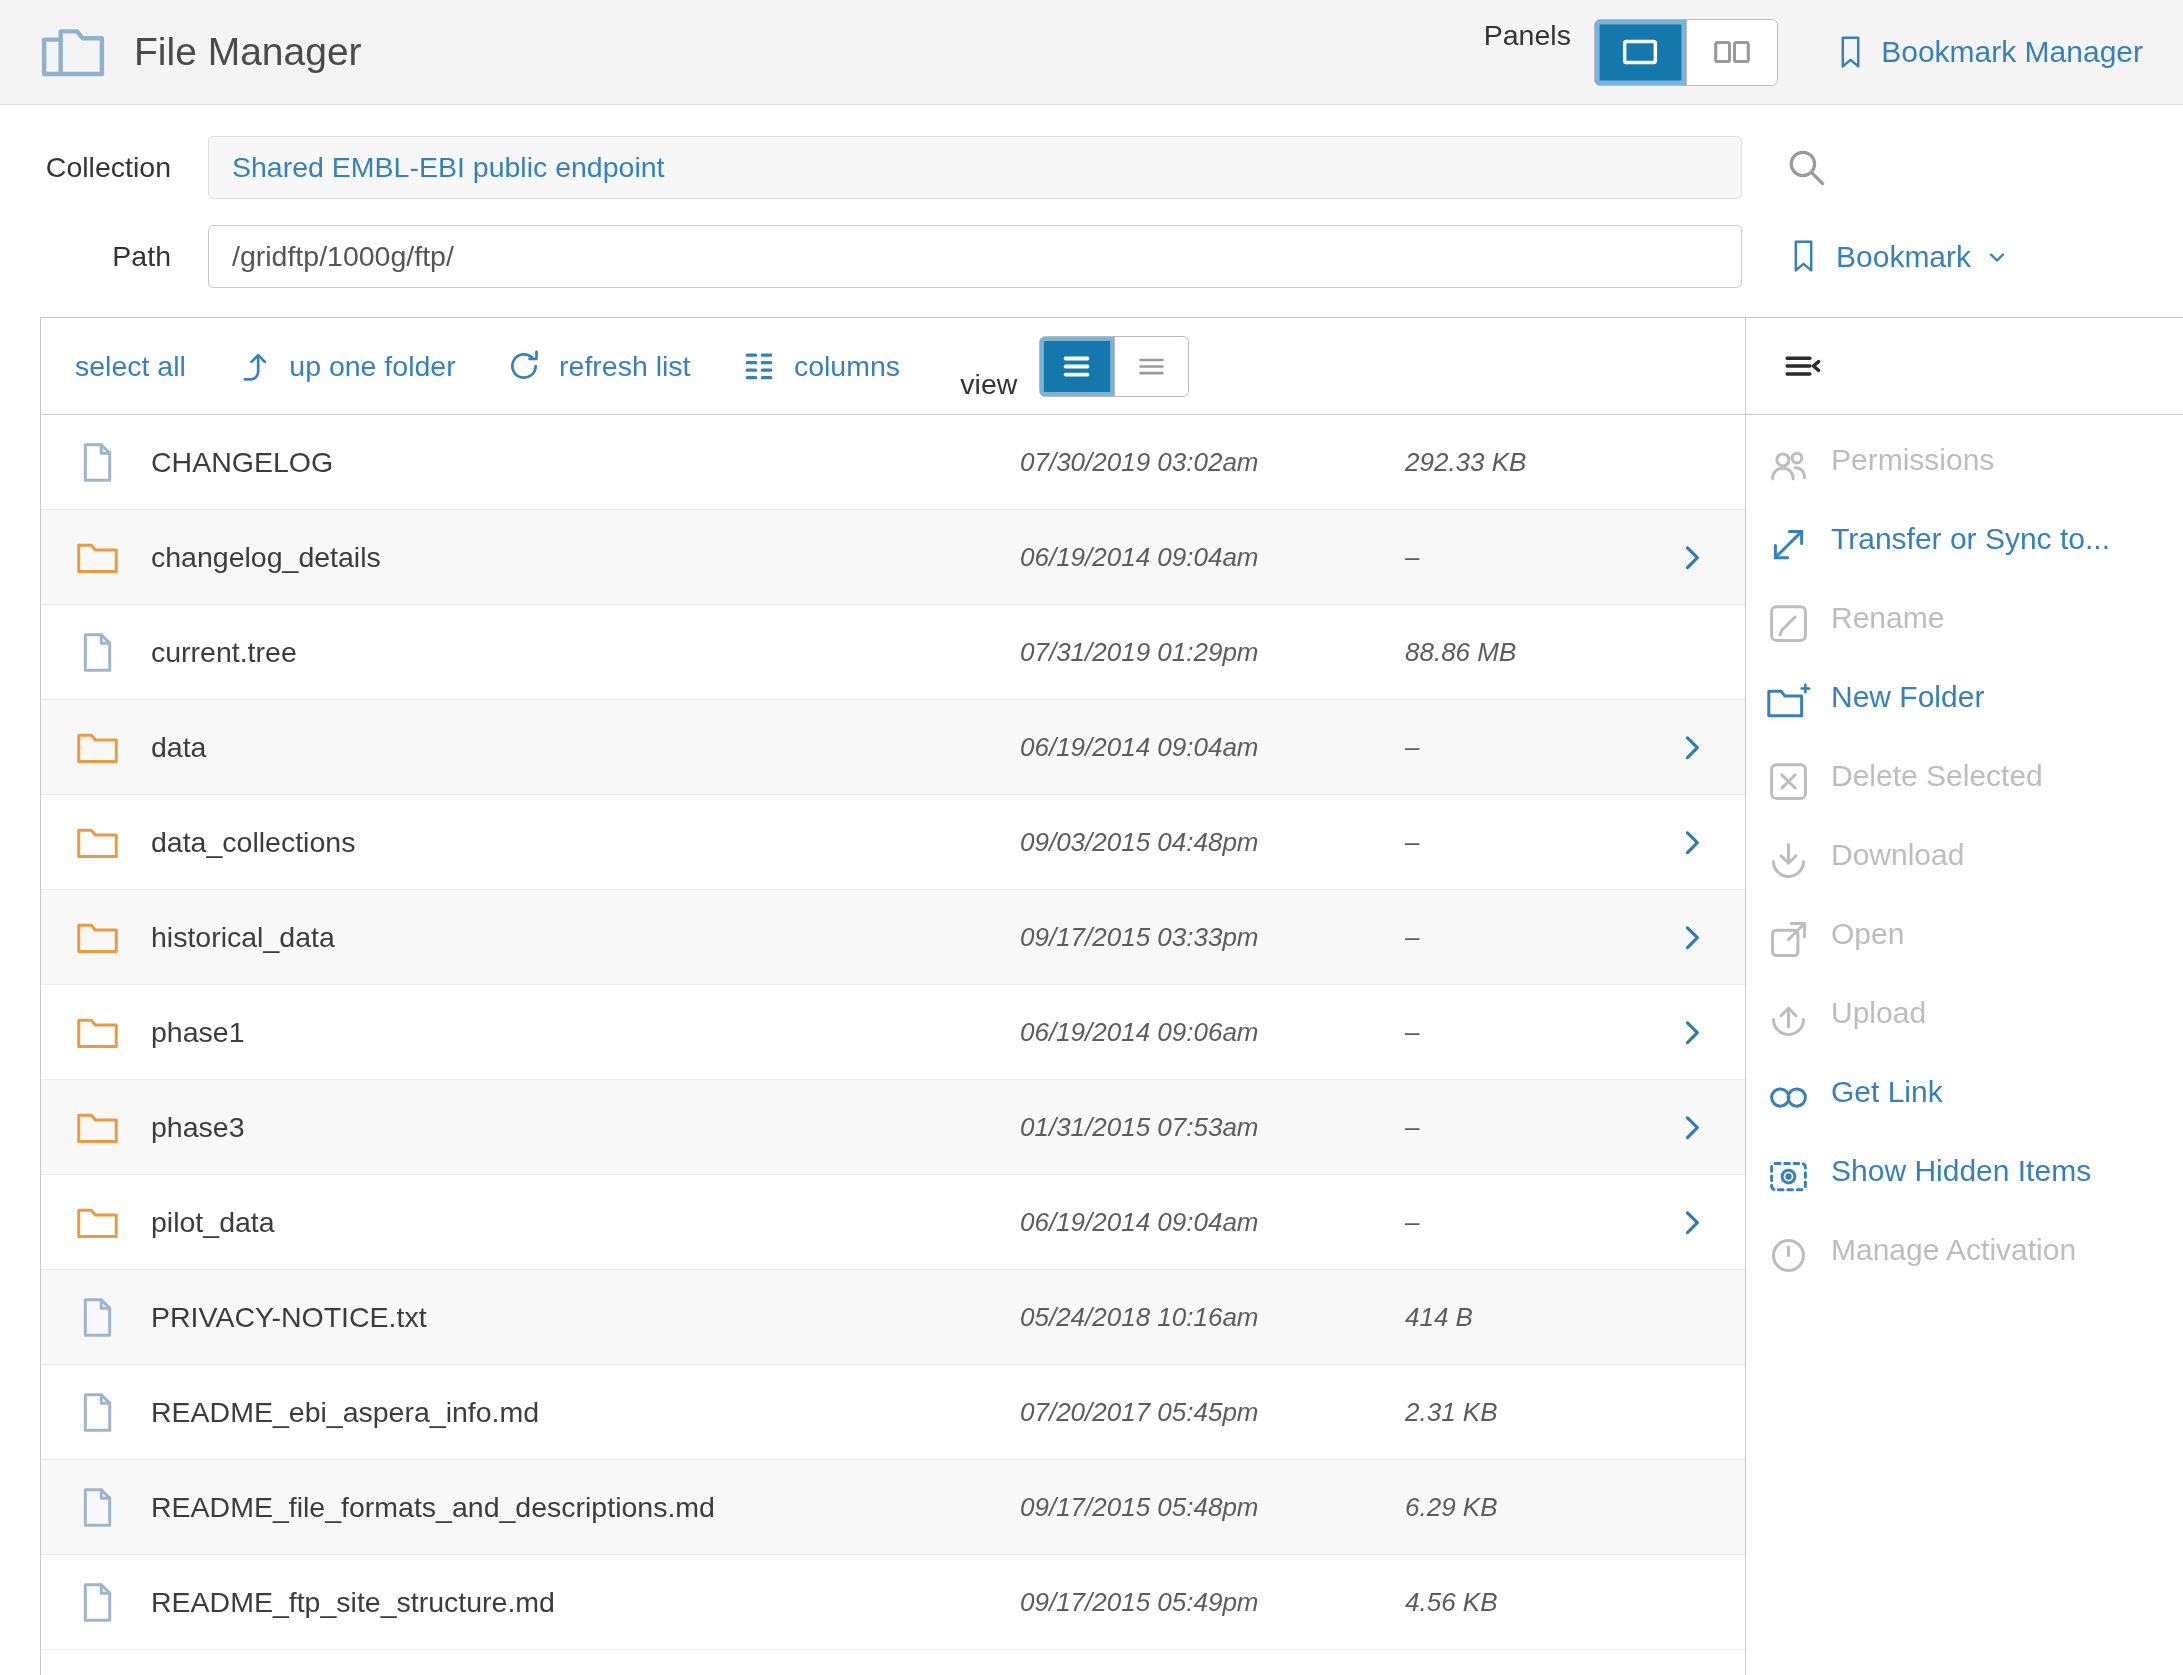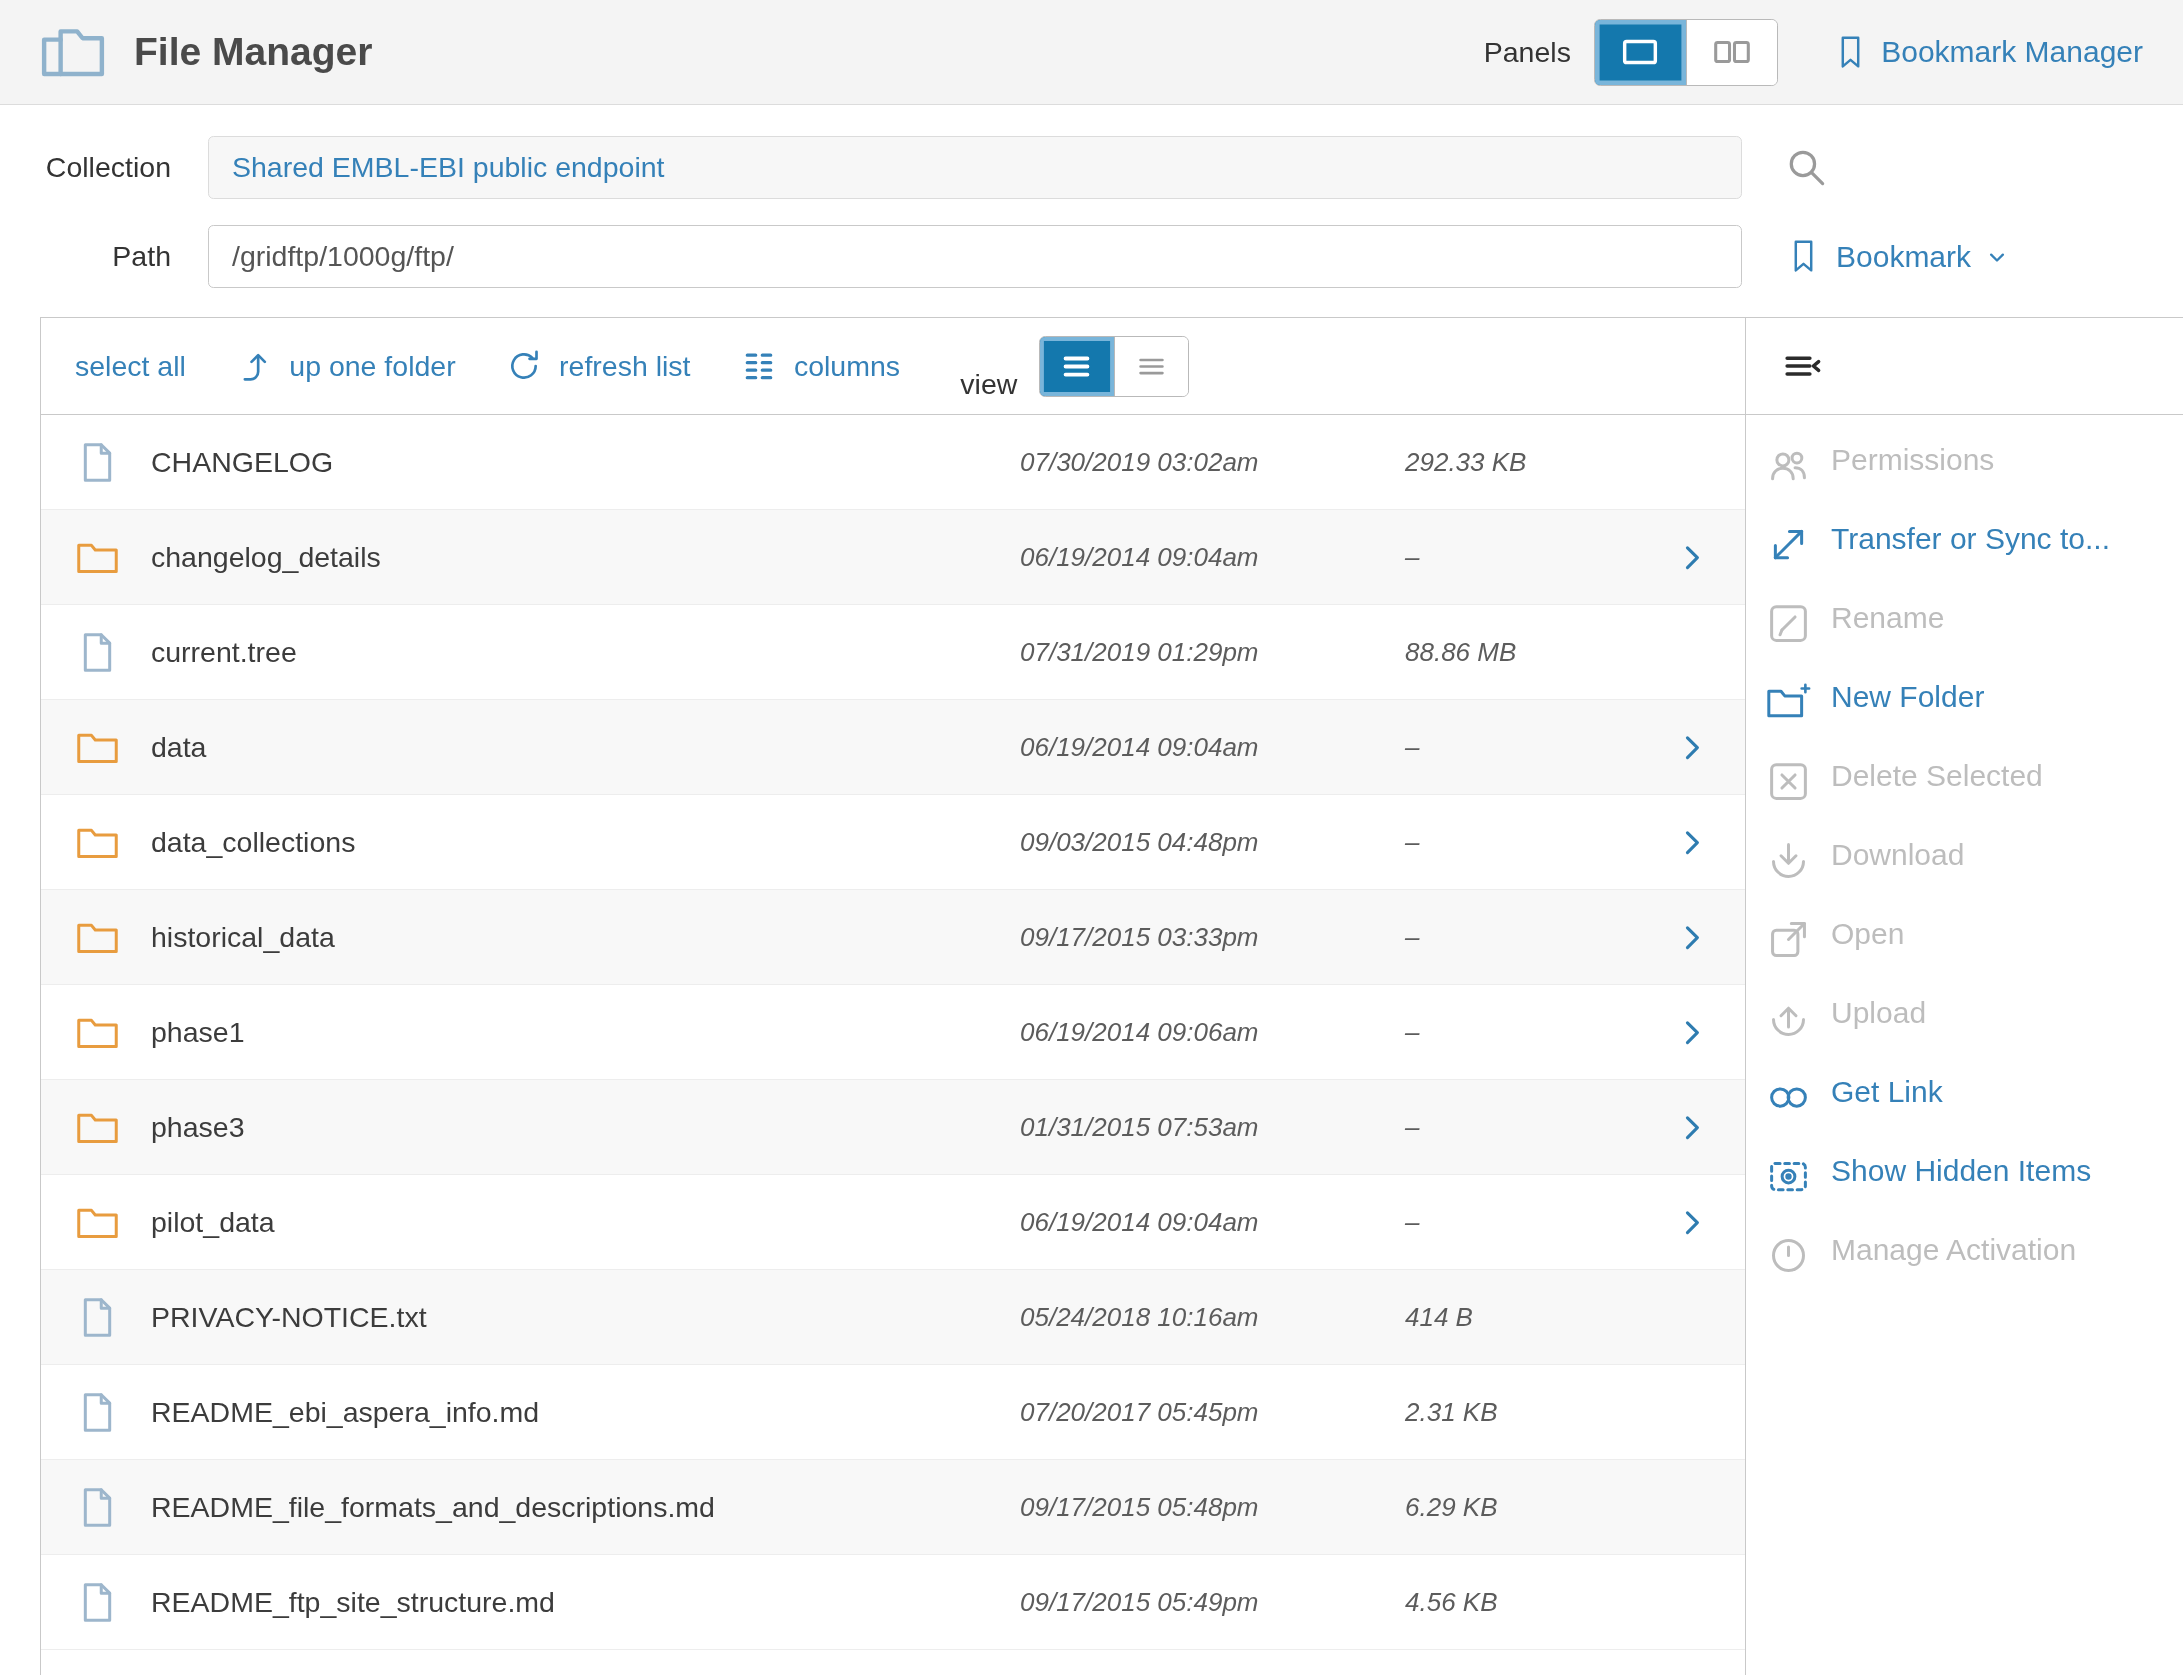--- a/index.html
+++ b/index.html
@@ -8,22 +8,22 @@
 
   
   [data-icon] { display:inline-flex; }
   [data-icon] svg { width:100%; height:100%; fill:none; stroke:currentColor;
     stroke-width:1.6; stroke-linecap:round; stroke-linejoin:round; display:block; }
 
   
   .app-header { height:105px; background:#f4f4f4; border-bottom:1.5px solid #dcdcdc;
     display:flex; align-items:center; padding:0 40px; }
   .logo { width:66px; height:66px; color:#8fb2cc; }
-  .app-title { font-size:39px; font-weight:700; color:#4a4a4a; margin-left:28px; }
-  .header-right { margin-left:auto; display:flex; align-items:center; }
+  .app-title { font-size:39px; font-weight:400; color:#4a4a4a; margin-left:28px; }
+  .header-right { margin-left:auto; display:flex; }
   .panels-label { font-size:28.5px; color:#333; margin-right:23px; }
   .toggle-group { display:inline-flex; border:1.5px solid #b9b9b9; border-radius:6.2px;
     overflow:hidden; background:#fff; }
   .toggle-btn { width:91px; height:65px; display:flex; align-items:center; justify-content:center;
     background:#fff; color:#9a9a9a; border:none; cursor:pointer; }
   .toggle-btn + .toggle-btn { border-left:1.5px solid #b9b9b9; }
   .toggle-btn.selected { background:#1478ad; color:#fff; box-shadow:inset 0 0 0 4.6px #79b5da; border-left-color:#1478ad; }
   .toggle-btn [data-icon] { width:46px; height:46px; }
   .bookmark-manager { display:flex; align-items:center; margin-left:54px; color:#3581b8;
     font-size:30px; cursor:pointer; }

